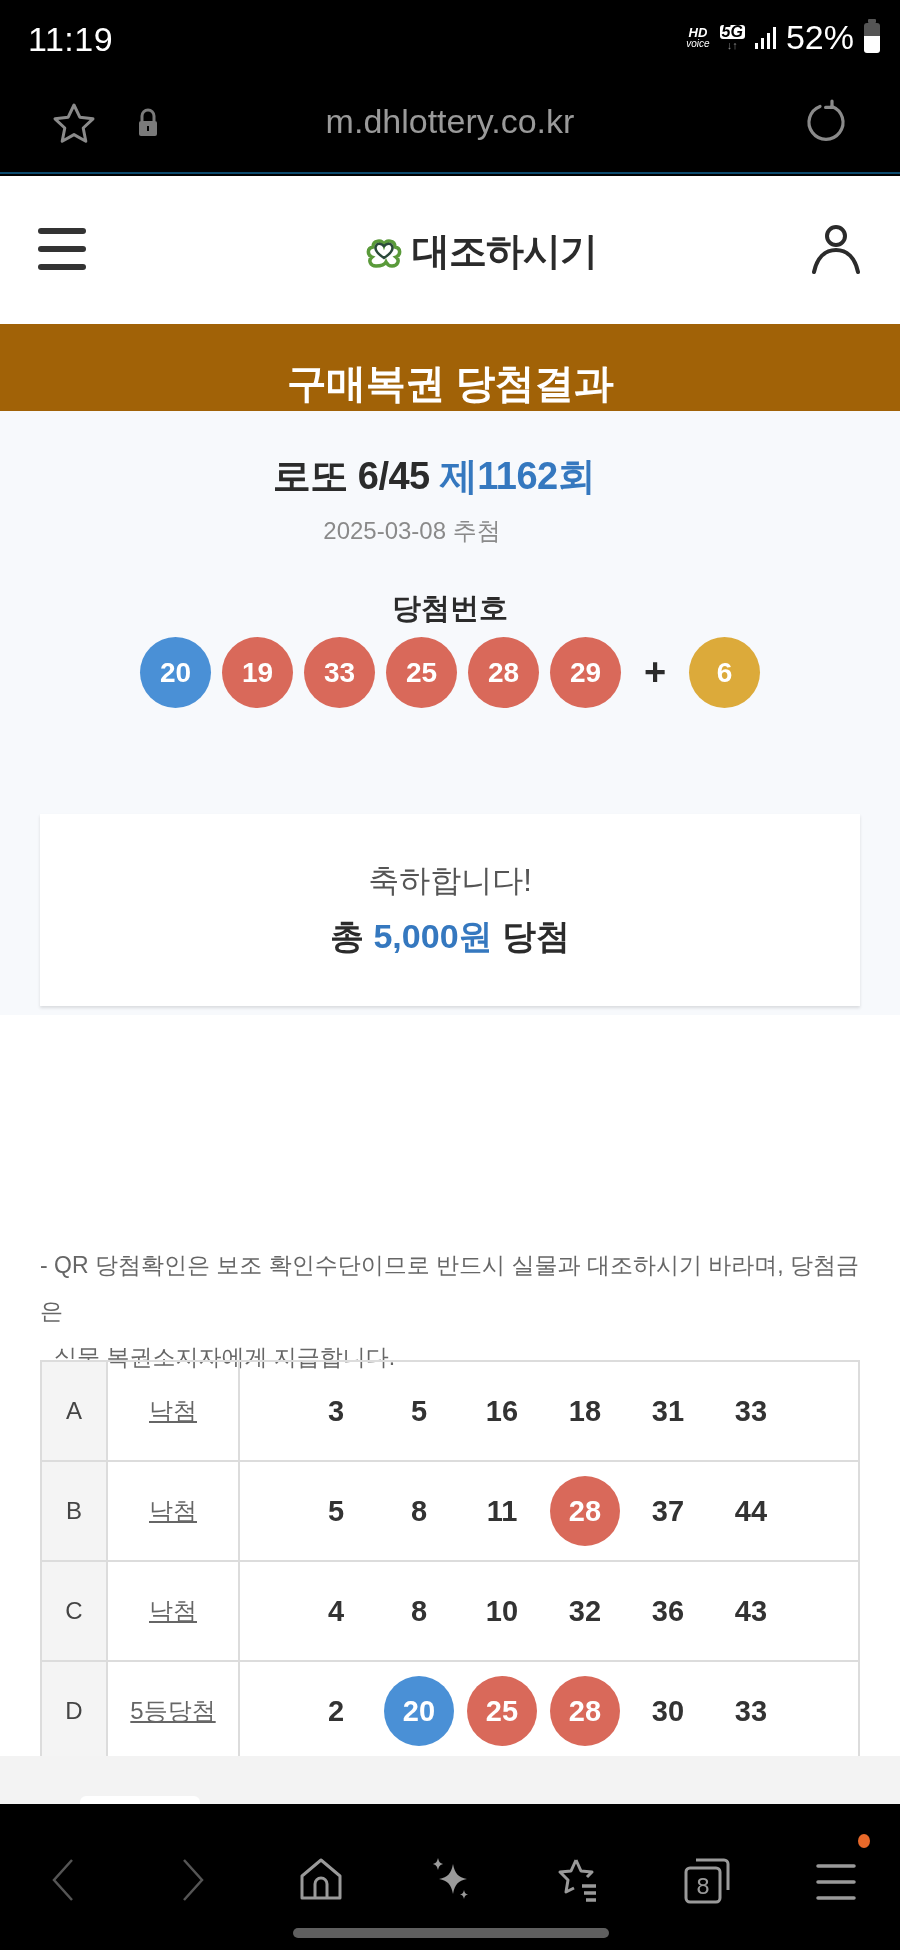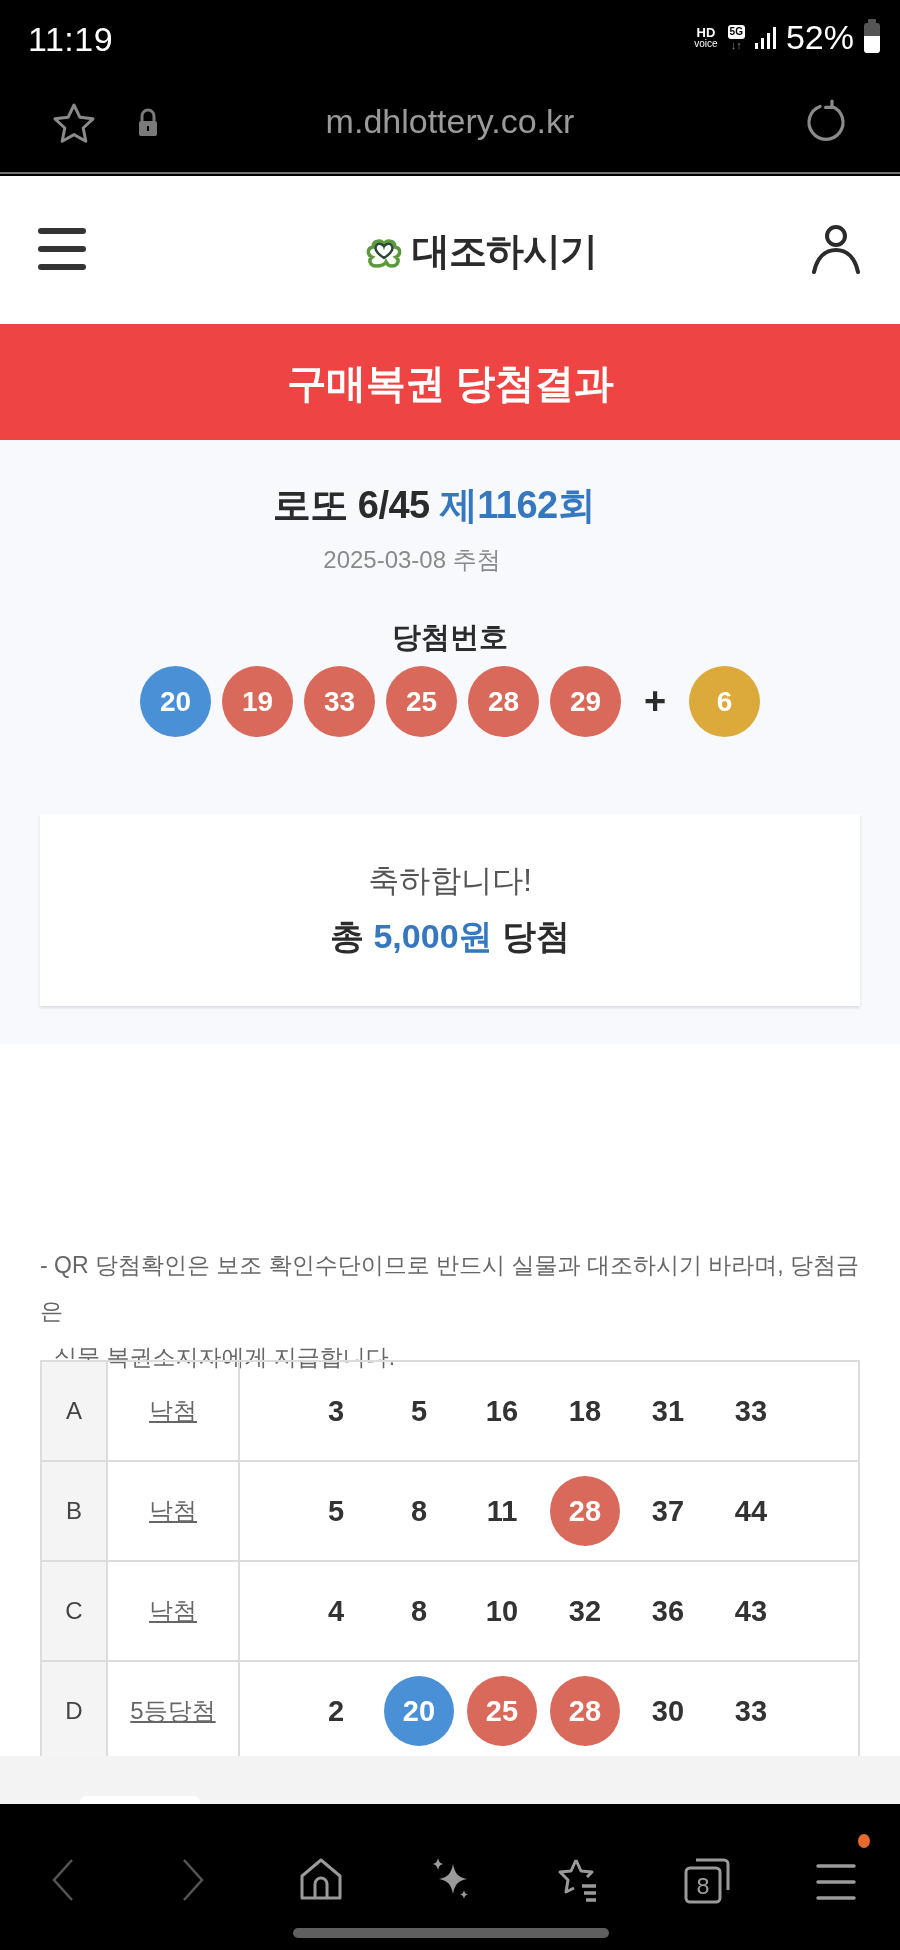--- a/index.html
+++ b/index.html
@@ -3,48 +3,48 @@
 <meta charset="utf-8">
 <style>
   * { box-sizing: border-box; margin: 0; padding: 0; }
   html, body { width: 900px; height: 1950px; overflow: hidden; background: #000; }
   body { font-family: "Liberation Sans", "DejaVu Sans", sans-serif; position: relative; }
 
   
   .status-bar { position: absolute; top: 0; left: 0; width: 900px; height: 80px; background: #000; color: #fff; }
   .status-time { position: absolute; left: 28px; top: 20px; font-size: 34px; letter-spacing: 0.5px; }
   .status-right { position: absolute; right: 20px; top: 18px; display: flex; align-items: center; gap: 10px; }
-  .hd { font-size: 13px; line-height: 11px; text-align: center; font-weight: bold; color: #fff; }
+  .hd { font-size: 13px; line-height: 11px; text-align: center; font-weight: bold; color: #fff; font-style: italic; }
   .hd small { display: block; font-size: 10px; font-weight: normal; }
   .fiveg { display: flex; flex-direction: column; align-items: center; }
-  .fiveg .box { background: #ffffff; color: #000; font-size: 10px; font-weight: bold; padding: 0 2px; border-radius: 3px; line-height: 14px; }
+  .fiveg .box { background: #ffffff; color: #000; font-size: 16px; font-weight: bold; padding: 0 2px; border-radius: 3px; line-height: 14px; font-style: italic; }
   .fiveg .arrows { color: #888; font-size: 11px; line-height: 12px; }
   .signal { display: flex; align-items: flex-end; gap: 3px; height: 22px; }
   .signal i { display: block; width: 3px; background: #fff; }
   .battery-pct { font-size: 34px; }
   .battery { width: 16px; height: 30px; border-radius: 3px; background: linear-gradient(#555 0 45%, #fff 45% 100%); position: relative; }
   .battery:before { content: ""; position: absolute; top: -4px; left: 4px; width: 8px; height: 4px; background: #555; border-radius: 1px; }
 
   
-  .url-bar { position: absolute; top: 80px; left: 0; width: 900px; height: 94px; background: #000; border-bottom: 2px solid #737373; }
+  .url-bar { position: absolute; top: 80px; left: 0; width: 900px; height: 94px; background: #000; border-bottom: 2px solid #0c4a6e; }
   .url-star { position: absolute; left: 50px; top: 20px; }
   .url-lock { position: absolute; left: 137px; top: 28px; }
   .url-text { position: absolute; left: 0; width: 900px; top: 22px; text-align: center; color: #9a9a9a; font-size: 34px; }
   .url-reload { position: absolute; right: 50px; top: 18px; }
 
   
   .page { position: absolute; top: 176px; left: 0; width: 900px; height: 1628px; background: #fff; overflow: hidden; }
   .site-header { height: 148px; position: relative; background: #fff; }
   .hamburger { position: absolute; left: 38px; top: 52px; width: 48px; height: 42px; cursor: pointer; }
   .hamburger span { position: absolute; left: 0; width: 48px; height: 6px; background: #333; border-radius: 3px; }
   .logo { position: absolute; left: 362px; top: 50px; display: flex; align-items: center; gap: 6px; }
   .logo-text { font-size: 38px; font-weight: bold; color: #2b2b2b; letter-spacing: -1px; }
   .user-icon { position: absolute; right: 38px; top: 46px; cursor: pointer; }
 
-  .title-banner { height: 116px; background: #ef4444; color: #fff; text-align: center; font-size: 40px; font-weight: bold; line-height: 118px; letter-spacing: -0.5px; }
+  .title-banner { height: 87px; background: #a16207; color: #fff; text-align: center; font-size: 40px; font-weight: bold; line-height: 118px; letter-spacing: -0.5px; }
 
   .result-section { background: #f7f9fc; height: 604px; position: relative; }
   .draw-title { position: absolute; top: 40px; width: 868px; text-align: center; font-size: 38px; font-weight: bold; color: #2b2b2b; letter-spacing: -0.5px; }
   .draw-title .round { color: #3578bf; }
   .draw-date { position: absolute; top: 104px; width: 824px; text-align: center; font-size: 24px; color: #8a8a8a; }
   .win-label { position: absolute; top: 178px; width: 900px; text-align: center; font-size: 29px; color: #2b2b2b; font-weight: bold; }
   .balls { position: absolute; top: 226px; left: 0; width: 900px; display: flex; justify-content: center; align-items: center; gap: 11px; }
   .ball { width: 71px; height: 71px; border-radius: 50%; color: #fff; font-weight: bold; font-size: 28px; display: flex; align-items: center; justify-content: center; }
   .plus { font-size: 38px; font-weight: bold; color: #2b2b2b; width: 46px; text-align: center; }
 

